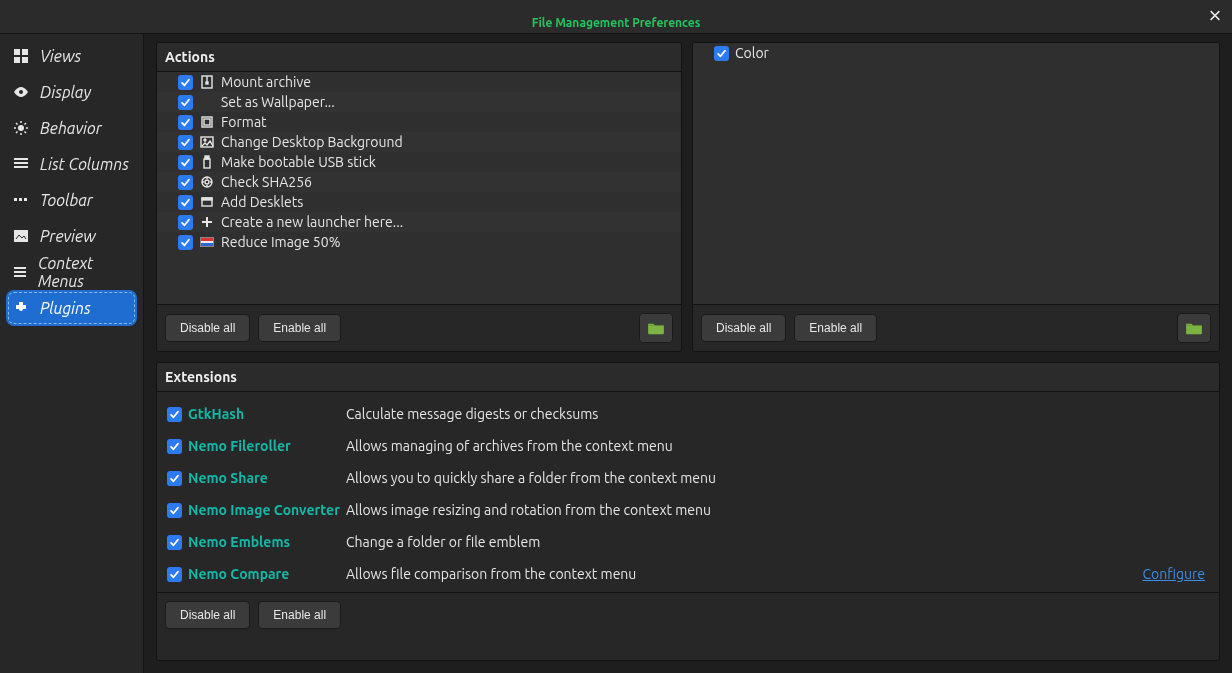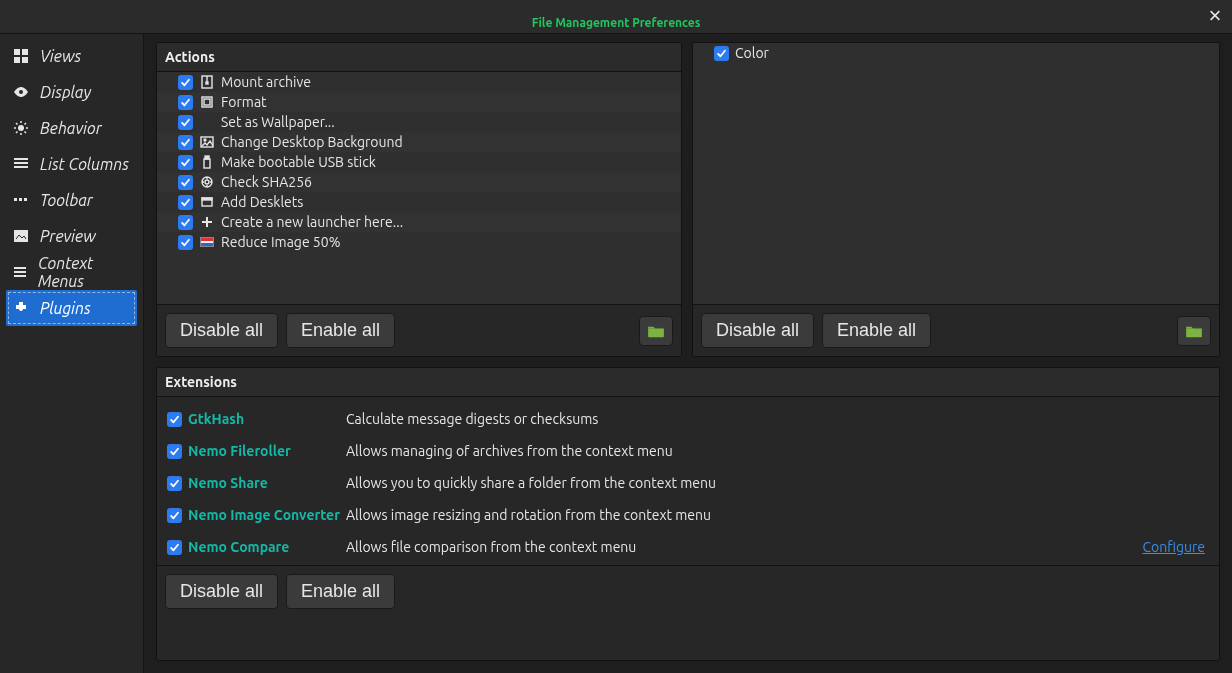--- a/index.html
+++ b/index.html
@@ -40,21 +40,21 @@
     height: 36px;
     padding: 0 12px;
     color: #e6e6e6;
     cursor: pointer;
   }
   .side-item.active {
     background: #1f6dd0;
     color: #ffffff;
     outline: 1px dashed #8fb7e7;
     outline-offset: -3px;
-    border-radius: 2px;
+    border-radius: 8px;
     margin: 0 6px;
     padding: 0 6px;
   }
   .side-item .si-icon { width: 18px; display:flex; align-items:center; justify-content:center; }
   .side-item .si-icon svg { width: 16px; height: 16px; fill: currentColor; }
   .side-item .si-label { font-size: 16px; font-style: italic; }
   
   .content {
     flex: 1;
     padding: 8px 12px 12px 12px;
@@ -113,21 +113,21 @@
     padding: 8px;
     background: #272727;
     border-top: 1px solid #121212;
   }
   .btn {
     background: #3b3b3b;
     border: 1px solid #1a1a1a;
     color: #e6e6e6;
     padding: 6px 14px;
     border-radius: 4px;
-    font-size: 18px;
+    font-size: 12px;
     cursor: pointer;
   }
   .spacer { flex:1; }
   .folder-btn {
     background: #3b3b3b;
     border: 1px solid #1a1a1a;
     border-radius: 4px;
     width: 34px; height: 30px;
     display:inline-flex; align-items:center; justify-content:center;
     cursor:pointer;
@@ -326,35 +326,35 @@
                 </svg>
               </span>
               <span class="row-label">Mount archive</span>
             </div>
             <div class="list-row">
               <span class="chk">
                 <svg>
                   <use href="#i-check"></use>
                 </svg>
               </span>
-              <span class="row-icon">
-                <svg>
-                  <use href="#i-format"></use>
-                </svg>
-              </span>
-              <span class="row-label">Format</span>
-            </div>
-            <div class="list-row">
-              <span class="chk">
-                <svg>
-                  <use href="#i-check"></use>
-                </svg>
-              </span>
               <span class="row-icon"></span>
               <span class="row-label">Set as Wallpaper...</span>
+            </div>
+            <div class="list-row">
+              <span class="chk">
+                <svg>
+                  <use href="#i-check"></use>
+                </svg>
+              </span>
+              <span class="row-icon">
+                <svg>
+                  <use href="#i-format"></use>
+                </svg>
+              </span>
+              <span class="row-label">Format</span>
             </div>
             <div class="list-row">
               <span class="chk">
                 <svg>
                   <use href="#i-check"></use>
                 </svg>
               </span>
               <span class="row-icon">
                 <svg>
                   <use href="#i-picture"></use>
@@ -500,20 +500,29 @@
             </span>
             <span class="ext-name">Nemo Image Converter</span>
             <span class="ext-desc">Allows image resizing and rotation from the context menu</span>
           </div>
           <div class="ext-row">
             <span class="chk">
               <svg>
                 <use href="#i-check"></use>
               </svg>
             </span>
+            <span class="ext-name">Nemo Emblems</span>
+            <span class="ext-desc">Change a folder or file emblem</span>
+          </div>
+          <div class="ext-row">
+            <span class="chk">
+              <svg>
+                <use href="#i-check"></use>
+              </svg>
+            </span>
             <span class="ext-name">Nemo Compare</span>
             <span class="ext-desc">Allows file comparison from the context menu</span>
             <span class="ext-link">Configure</span>
           </div>
         </div>
       <div class="panel-footer">
         <button class="btn">Disable all</button>
         <button class="btn">Enable all</button>
       </div>
     </div>

